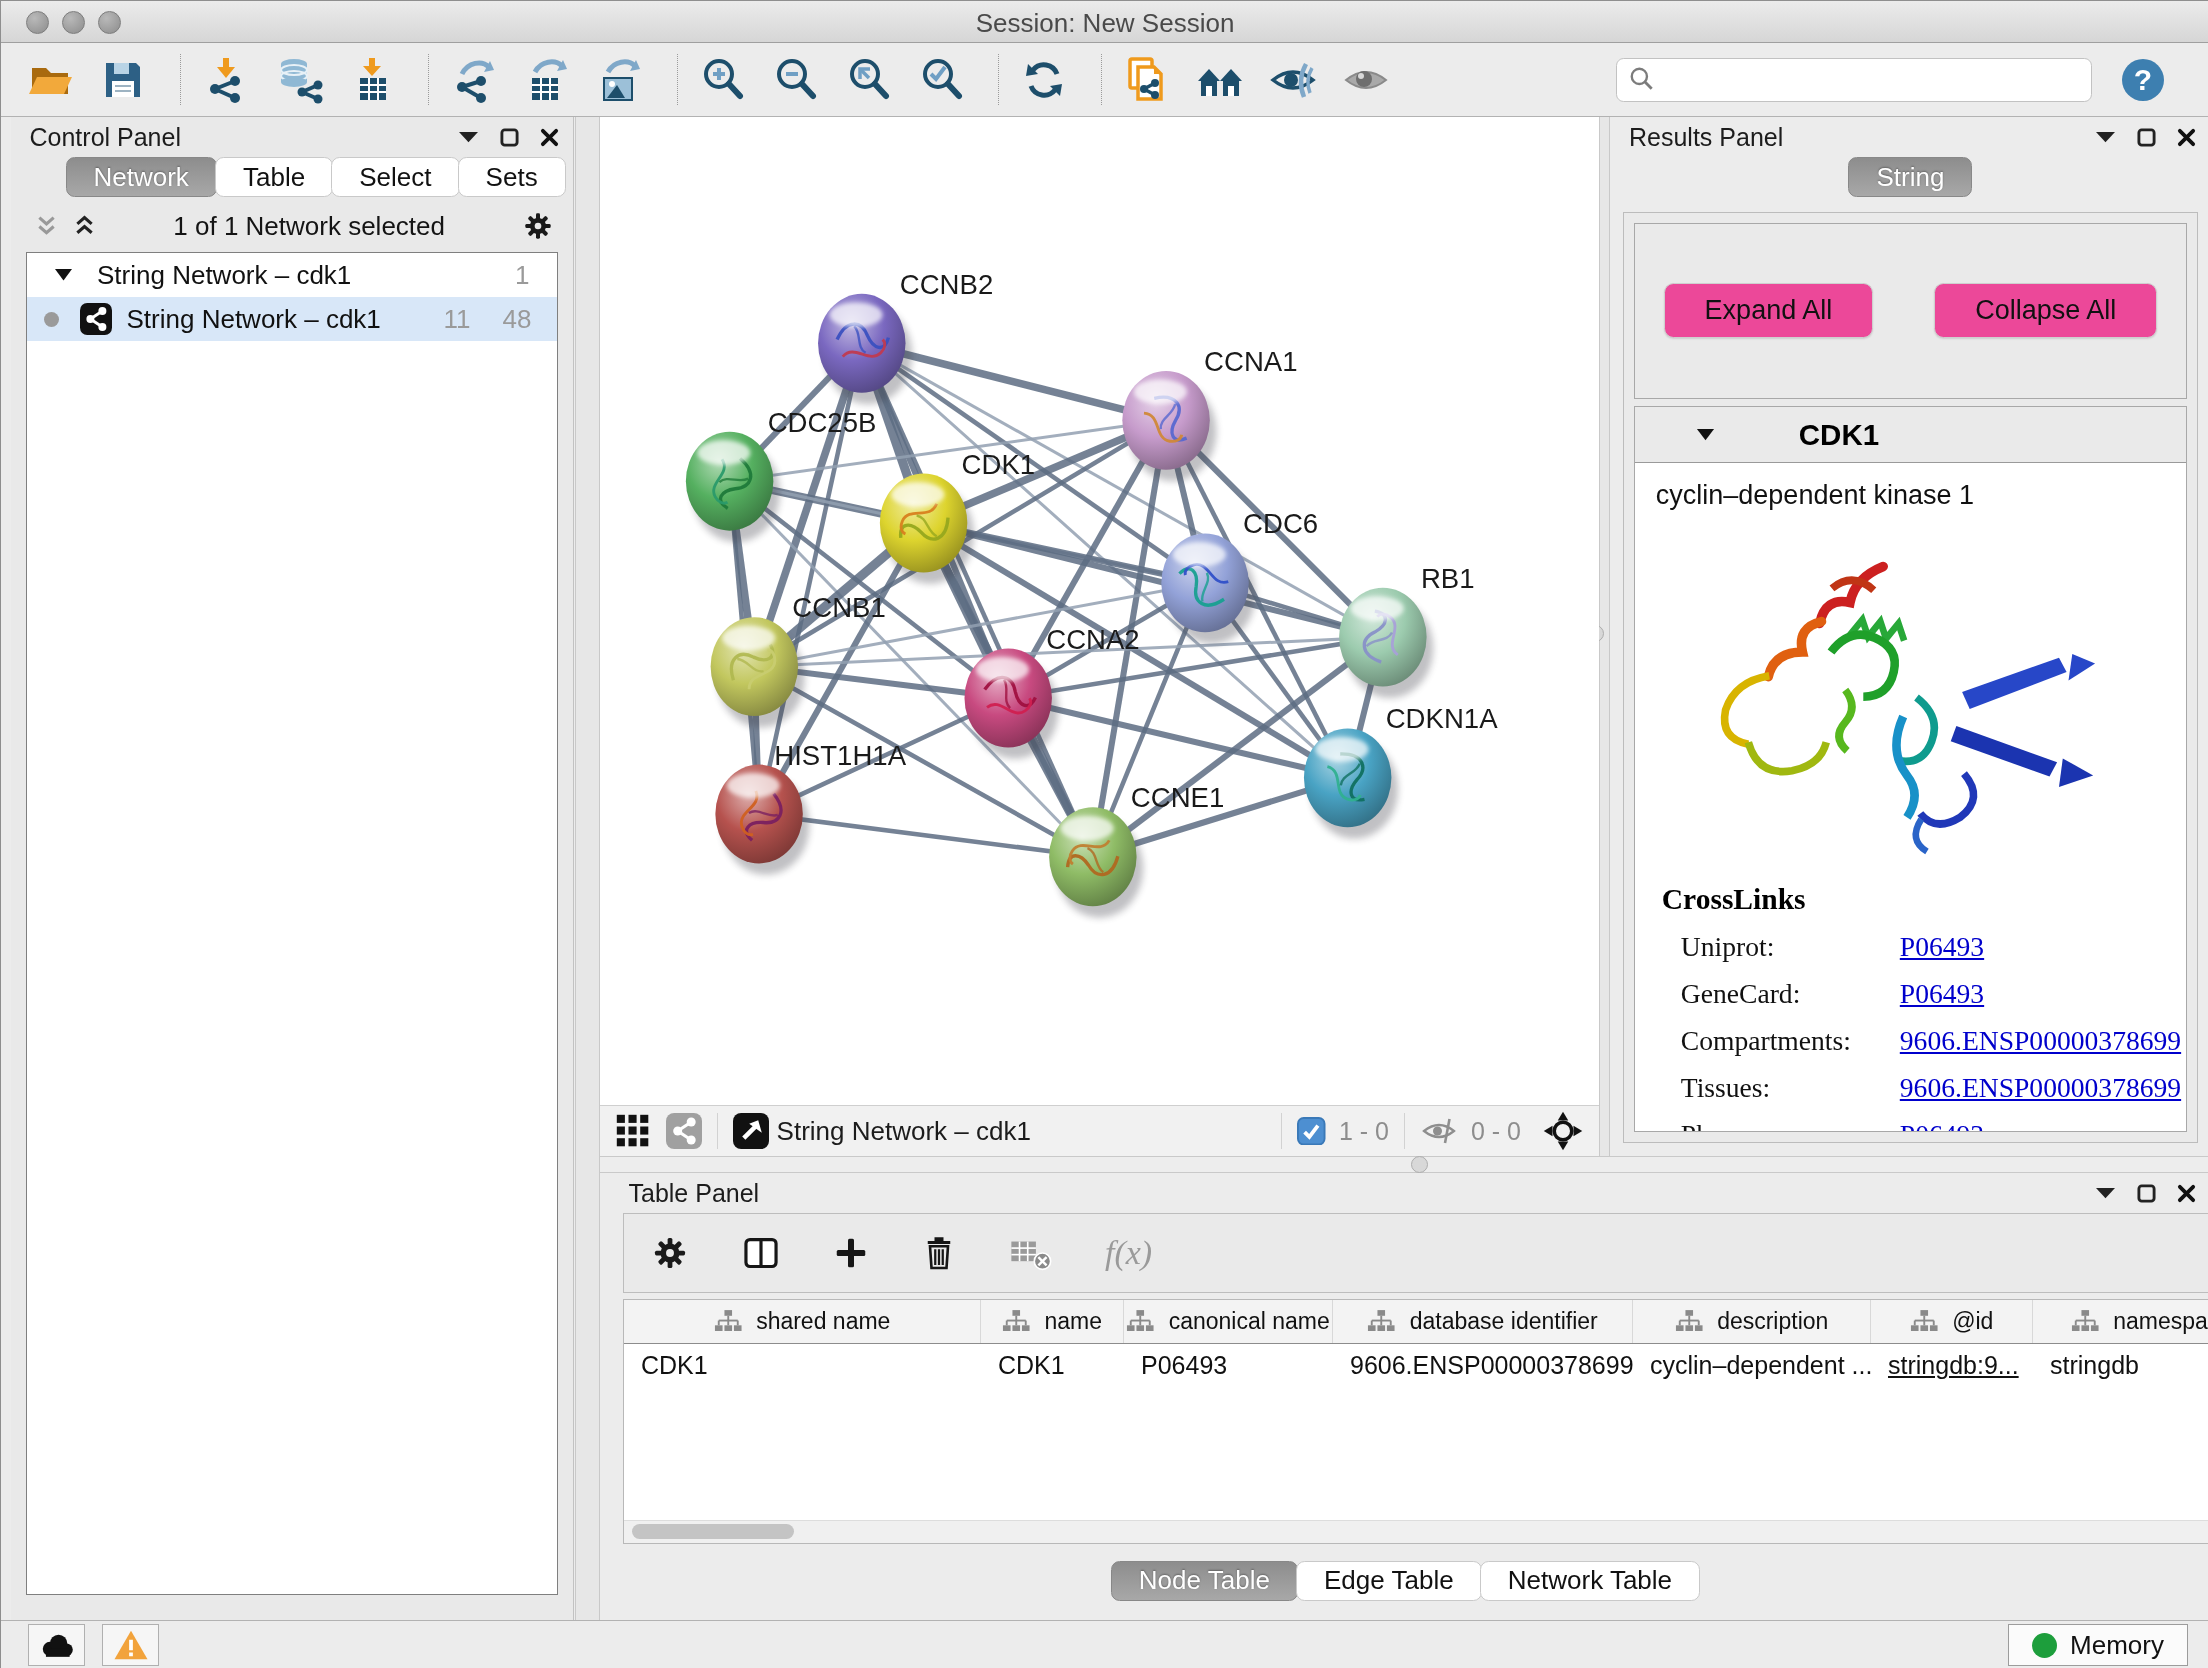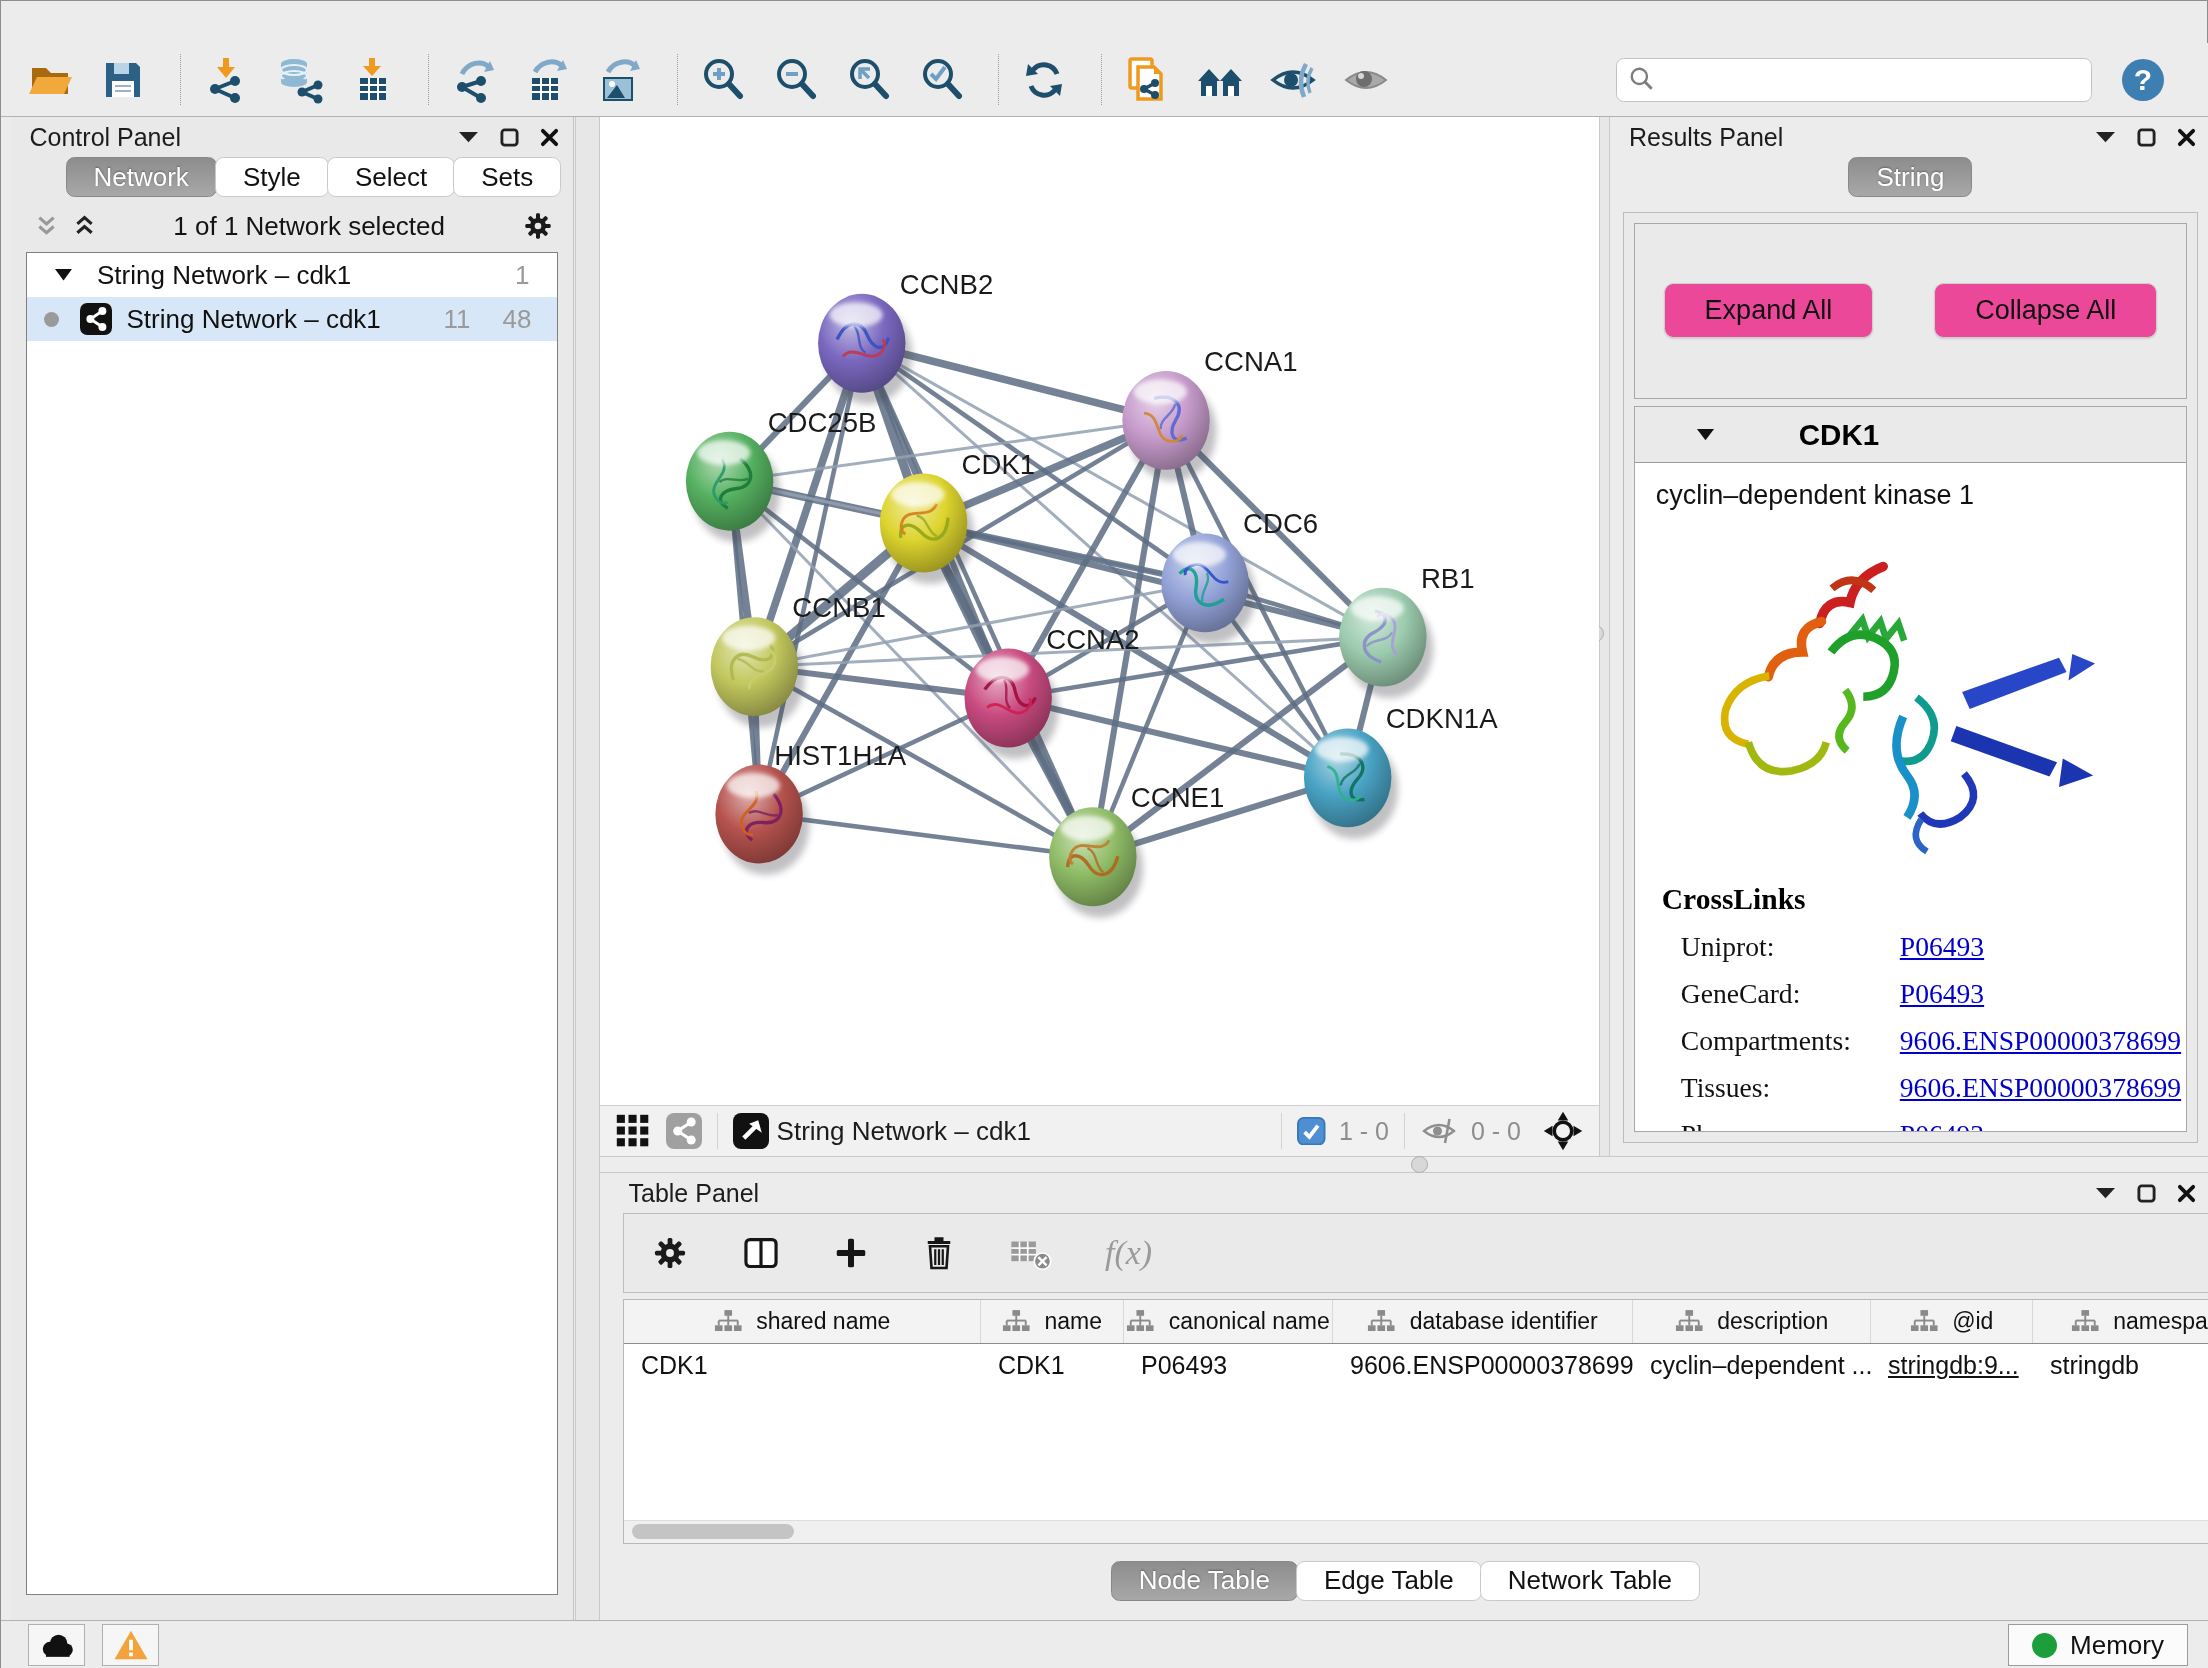--- a/index.html
+++ b/index.html
@@ -111,20 +111,26 @@
     display:flex; align-items:center; gap:13.3px; padding:0 23px; font-size:26px; color:#111; }
   .memdot { width:25px; height:25px; border-radius:50%; background:#1d9e3c; }
 
   svg text { font-family:"Liberation Sans", sans-serif; }
 </style>
 </head>
 <body>
 
 <div class="window">
 
+  <div class="titlebar">
+    <span class="tlight" style="left:25px"></span>
+    <span class="tlight" style="left:61px"></span>
+    <span class="tlight" style="left:97px"></span>
+    <div class="title">Session: New Session</div>
+  </div>
 
   <div class="toolbar">
     <svg class="ticon tbtn" viewBox="0 0 48 48">
       <path d="M6 12 L20 12 L25 17 L42 17 L42 38 L6 38 Z" fill="#a96a0e"></path>
       <path d="M11 21 L46 21 L38 38 L3 38 Z" fill="#f2a93b"></path>
     </svg>
     <svg class="ticon tbtn" viewBox="0 0 48 48">
       <path d="M7 7 h30 l4 4 v30 h-34 z" fill="#2d6085"></path>
       <rect x="15" y="7" width="15" height="11" fill="#b9d4e6"></rect>
       <rect x="13" y="25" width="22" height="16" fill="#ffffff"></rect>
@@ -270,21 +276,21 @@
           </svg>
         <svg width="19" height="19" viewBox="0 0 20 20">
             <rect x="2" y="2" width="16" height="16" rx="3" fill="none" stroke="#222" stroke-width="3"></rect>
           </svg>
         <svg width="19" height="19" viewBox="0 0 20 20">
             <line x1="3" y1="3" x2="17" y2="17" stroke="#111" stroke-width="4" stroke-linecap="round"></line>
             <line x1="17" y1="3" x2="3" y2="17" stroke="#111" stroke-width="4" stroke-linecap="round"></line>
           </svg>
       </span>
     </div>
-    <div class="cp-tabs" id="cp-tabs"><span class="tab sel">Network</span><span class="tab">Style</span><span class="tab">Select</span><span class="tab">Sets</span></div>
+    <div class="cp-tabs" id="cp-tabs"><span class="tab sel">Network</span><span class="tab">Table</span><span class="tab">Select</span><span class="tab">Sets</span></div>
     <div class="cp-status">
       <svg width="25" height="25" viewBox="0 0 28 28" style="margin-right:13.3px">
         <polyline points="6,4 14,11 22,4" stroke="#999" stroke-width="3.5" fill="none"></polyline>
         <polyline points="6,14 14,21 22,14" stroke="#999" stroke-width="3.5" fill="none"></polyline>
       </svg>
       <svg width="25" height="25" viewBox="0 0 28 28">
         <polyline points="6,11 14,4 22,11" stroke="#222" stroke-width="3.5" fill="none"></polyline>
         <polyline points="6,21 14,14 22,21" stroke="#222" stroke-width="3.5" fill="none"></polyline>
       </svg>
       <span class="stext">1 of 1 Network selected</span>

